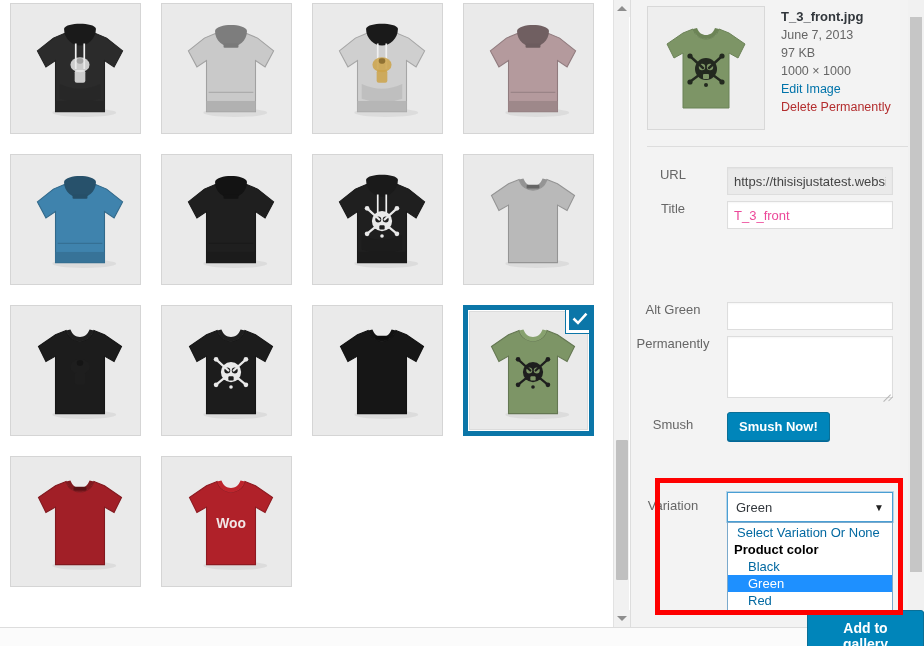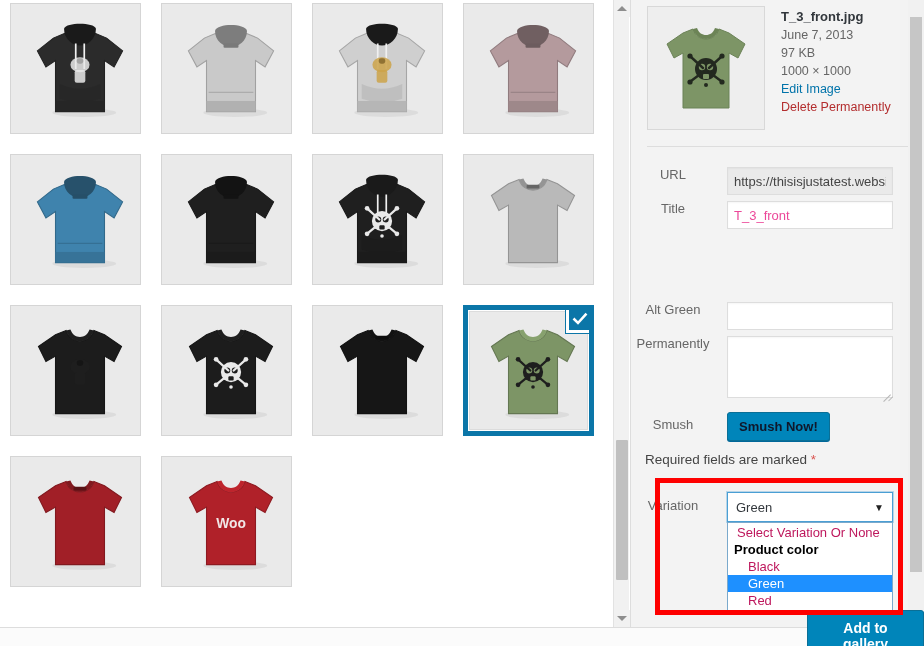--- a/index.html
+++ b/index.html
@@ -124,21 +124,21 @@
   }
   .resizer:before, .resizer:after {
     content: ""; position: absolute; right: 0; background: #b5b5b5;
     height: 1px; transform-origin: right bottom;
   }
   .resizer:before { width: 10px; bottom: 1px; transform: rotate(-45deg); }
   .resizer:after  { width: 6px;  bottom: 1px; right: 0; transform: rotate(-45deg) translateY(3px); }
 
   .btn-smush {
     display: inline-block; border: 1px solid #0a6f96;
-    background: #0085ba; color: #0f172a; font-size: 13px; font-weight: bold;
+    background: #0085ba; color: #ffffff; font-size: 13px; font-weight: bold;
     padding: 6px 11px; border-radius: 3px; cursor: pointer;
     font-family: "Liberation Sans", sans-serif;
     box-shadow: 0 1px 0 #006799;
   }
 
   .required-note {
     position: absolute; left: 14px; top: 452px;
     font-size: 13.5px; color: #444;
   }
   .required-note .star { color: #d9534f; }
@@ -160,21 +160,21 @@
     font-size: 13px; color: #32373c; cursor: pointer;
   }
   .select-box .arrow { margin-left: auto; font-size: 10px; color: #222; }
 
   #dropdown {
     position: absolute; left: 96px; top: 30px; width: 166px;
     background: #fff; border: 1px solid #7aa9cc;
     z-index: 40; padding: 1px 0;
   }
   .opt {
-    font-size: 13px; color: #be185d; line-height: 17px; height: 17px;
+    font-size: 13px; color: #0369a1; line-height: 17px; height: 17px;
     padding: 0 0 0 9px; white-space: nowrap; cursor: default;
   }
   .opt.group { font-weight: bold; padding-left: 6px; color: #000; }
   .opt.child { padding-left: 20px; }
   .opt.sel { background: #1e90ff; color: #fff; }
 
   
   #bottombar {
     position: absolute; left: 0; top: 627px; width: 924px; height: 19px;
     background: #fbfbfb; border-top: 1px solid #ddd;
@@ -468,24 +468,20 @@
       </div>
     </div>
 
     <div class="field" style="top:412px">
       <div class="flabel" style="top:5px">Smush</div>
       <div class="fctl">
         <button class="btn-smush">Smush Now!</button>
       </div>
     </div>
 
-    <div class="required-note">
-      <span>Required fields are marked</span>
-      <span class="star">*</span>
-    </div>
 
     <div id="variation-row">
       <div class="flabel">Variation</div>
       <div class="select-box">
         <span>Green</span>
         <span class="arrow">▼</span>
       </div>
       <div id="dropdown">
           <div class="opt">Select Variation Or None</div>
           <div class="opt group">Product color</div>

